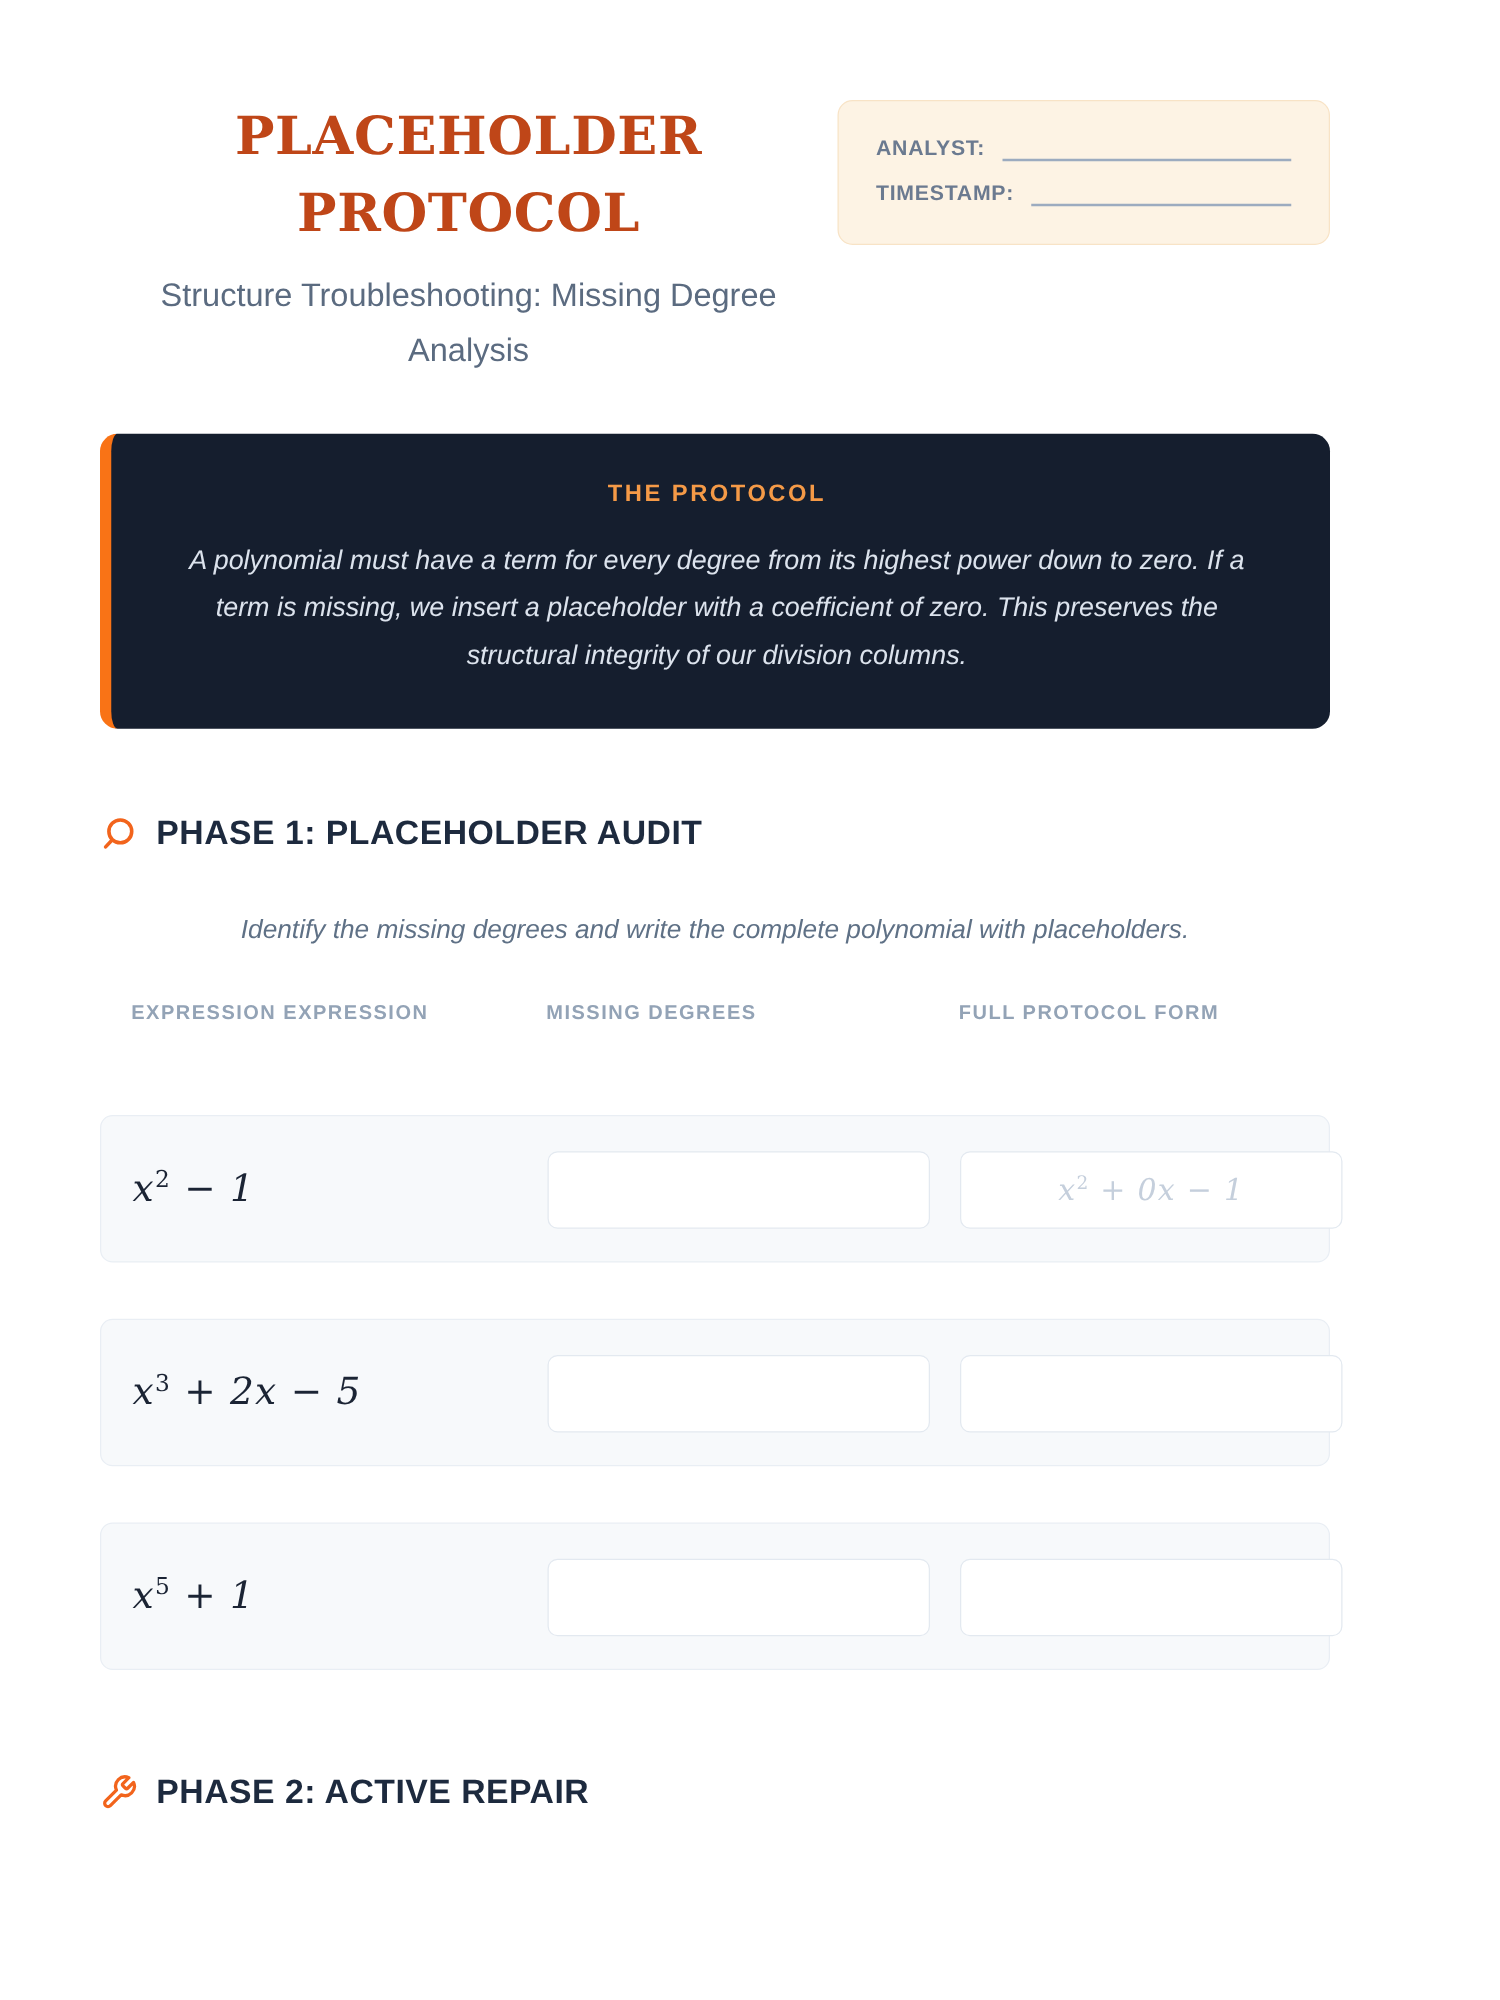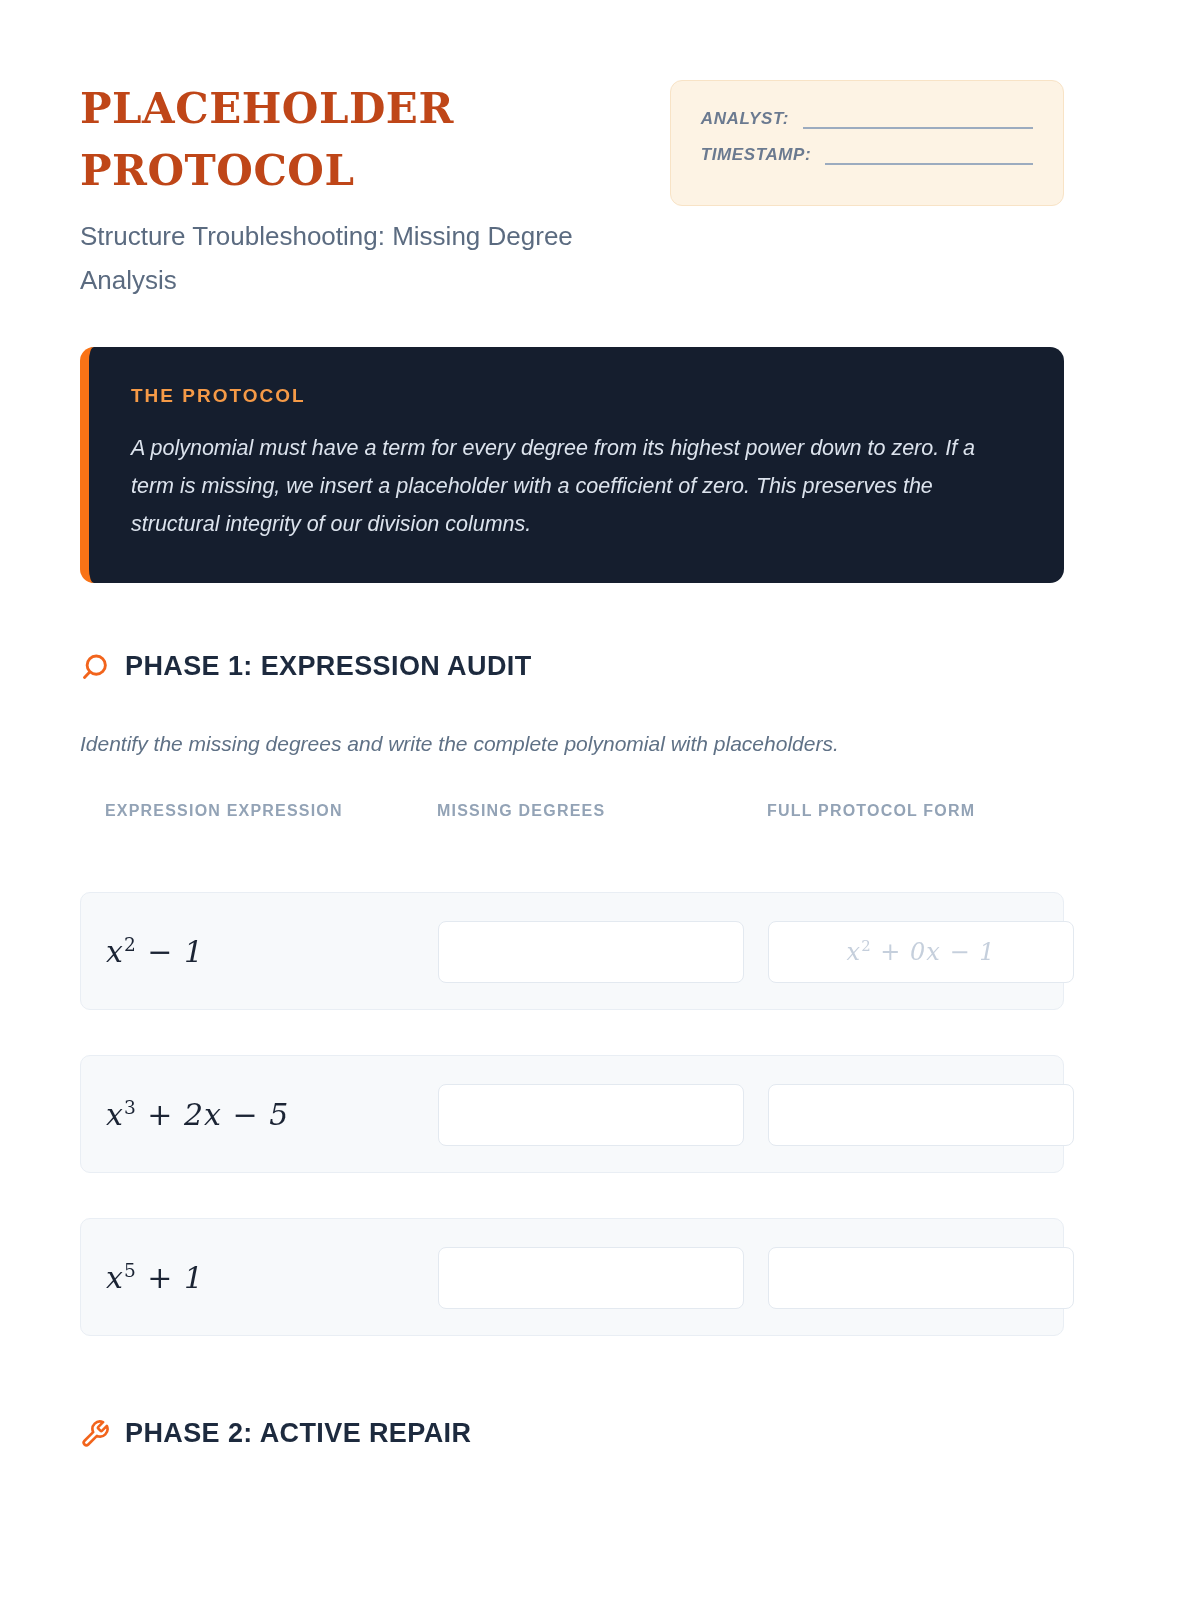--- a/index.html
+++ b/index.html
@@ -2,36 +2,36 @@
 <html><head>
 <meta charset="utf-8">
 <style>
   * { margin:0; padding:0; box-sizing:border-box; }
   html,body { background:#ffffff; }
   body {
     width:1200px; height:1600px; overflow:hidden;
     font-family:"Liberation Sans", sans-serif;
     color:#1d2a3e;
   }
-  .page { width:1164px; height:1600px; padding:0 100px 0 80px; overflow:hidden; }
+  .page { width:1164px; height:1600px; padding:0 100px 0 80px; overflow:hidden;text-align:center; }
 
   
   .header { display:flex; justify-content:space-between; align-items:flex-start; padding-top:78px; }
   .title-block { width:600px; }
   .page-title {
     font-family:"DejaVu Serif", serif;
     font-weight:bold; font-size:42px; line-height:62px;
     color:#bf4618; letter-spacing:0.5px;
   }
   .page-subtitle {
     margin-top:12px; font-size:26px; line-height:44px; color:#5b6b80;
   }
   .meta-box {
-    width:400px; margin-top:2px; padding:28px 30px 40px 30px;
-    background:#fdf3e4; border:1.5px solid #f8e3c6; border-radius:12px;font-style:italic;
+    width:400px; margin-top:2px; padding:28px 30px 30px 30px;
+    background:#fdf3e4; border:1.5px solid #f8e3c6; border-radius:12px;
   }
   .meta-row { display:flex; align-items:flex-end; margin-top:0; white-space:nowrap; }
   .meta-row + .meta-row { margin-top:16px; }
   .meta-label { font-size:17px; font-weight:bold; color:#6b7a90; letter-spacing:0.6px; }
   .write-line { display:inline-block; height:20px; border-bottom:2px solid #9cabbf; margin-left:14px; flex:1; }
 
   
   .protocol-box {
     margin-top:45px; background:#151e2e; border-left:9px solid #f97316;
     border-radius:14px; padding:38px 48px 40px 42px;
@@ -118,21 +118,21 @@
   <div class="protocol-box">
     <div class="protocol-heading">THE PROTOCOL</div>
     <div class="protocol-body">A polynomial must have a term for every degree from its highest power down to zero. If a term is missing, we insert a placeholder with a coefficient of zero. This preserves the structural integrity of our division columns.</div>
   </div>
 
   <div class="phase-heading phase1-heading">
     <svg class="ph-icon" viewBox="0 0 24 24" fill="none" stroke="#f2641c" stroke-width="2.3" stroke-linecap="round">
       <circle cx="13" cy="10.5" r="7.3"></circle>
       <line x1="7.6" y1="16.2" x2="3.6" y2="20.4"></line>
     </svg>
-    <span class="ph-text">PHASE 1: EXPRESSION AUDIT</span>
+    <span class="ph-text">PHASE 1: PLACEHOLDER AUDIT</span>
   </div>
 
   <div class="instruction">Identify the missing degrees and write the complete polynomial with placeholders.</div>
 
   <div class="col-headers">
     <span class="col-header col-h-1">EXPRESSION EXPRESSION</span>
     <span class="col-header col-h-2">MISSING DEGREES</span>
     <span class="col-header col-h-3">FULL PROTOCOL FORM</span>
   </div>
 

